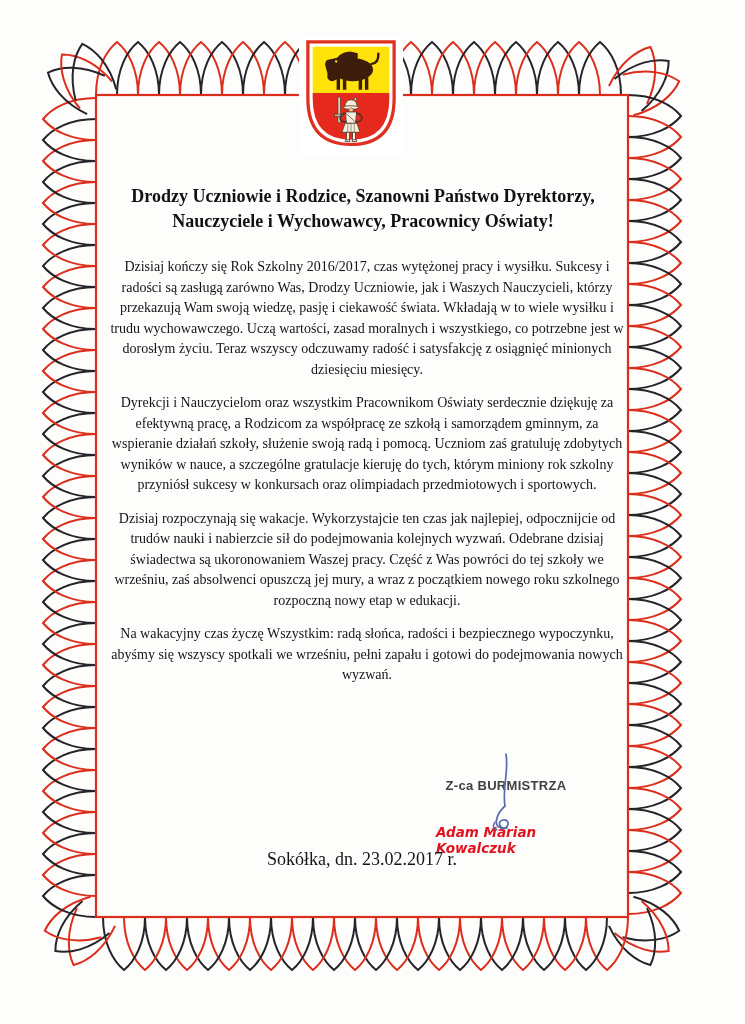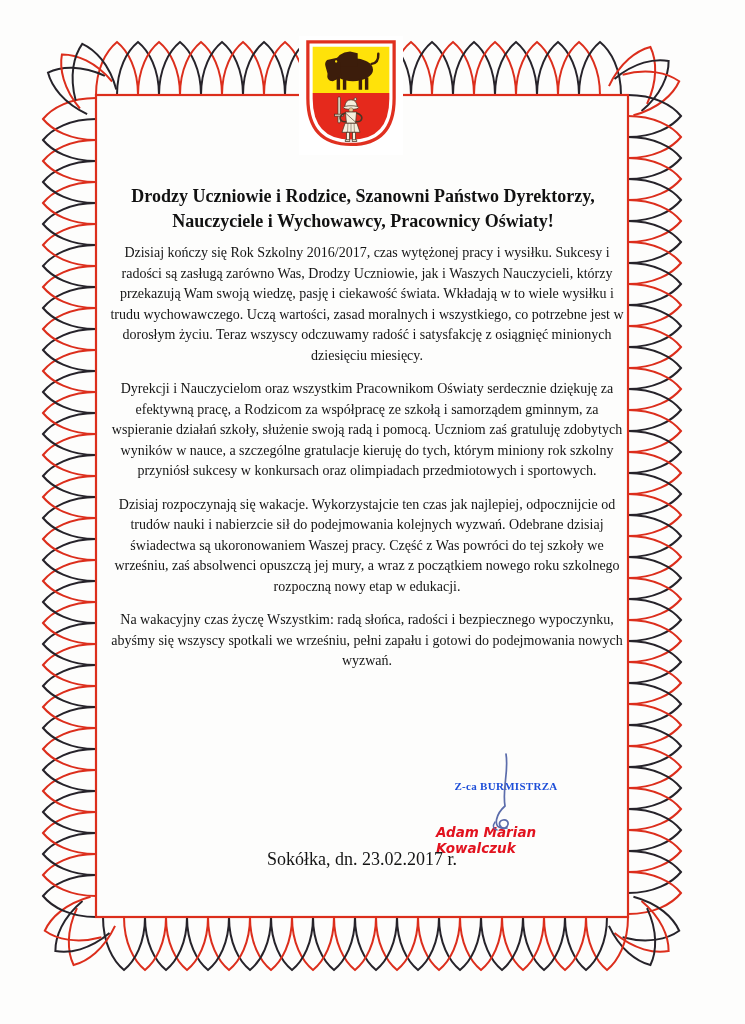--- a/index.html
+++ b/index.html
@@ -18,32 +18,32 @@
     position:absolute;left:299px;top:36px;width:104px;height:119px;
     background:#ffffff;z-index:2;
     display:flex;align-items:center;justify-content:center;
   }
   .content{
     position:absolute;left:100px;top:184px;width:526px;z-index:3;
     text-align:center;
   }
   .title{
     font-weight:bold;font-size:18px;line-height:25px;color:#111111;
-    margin-bottom:9px;
+    margin-bottom:23px;
   }
   .content p{
     margin:0 0 13px 8px;
     font-size:14px;line-height:20.5px;
   }
   .sig-block{
     position:absolute;left:436px;top:776px;width:140px;z-index:3;text-align:center;
   }
   .sig-title{
-    font-family:Liberation Serif, serif;
-    font-weight:800;font-size:11px;letter-spacing:.3px;color:#1d4ed8;
+    font-family:Liberation Sans, sans-serif;
+    font-weight:800;font-size:13px;letter-spacing:.3px;color:#404040;
   }
   .sig-name{
     position:absolute;left:436px;top:824px;width:140px;z-index:3;
     font-family:"DejaVu Sans", sans-serif;
     font-style:italic;font-weight:bold;font-size:13.5px;color:#e2131f;
   }
   #sig-squiggle{
     position:absolute;left:482px;top:750px;width:46px;height:92px;z-index:4;
   }
   .dateline{

